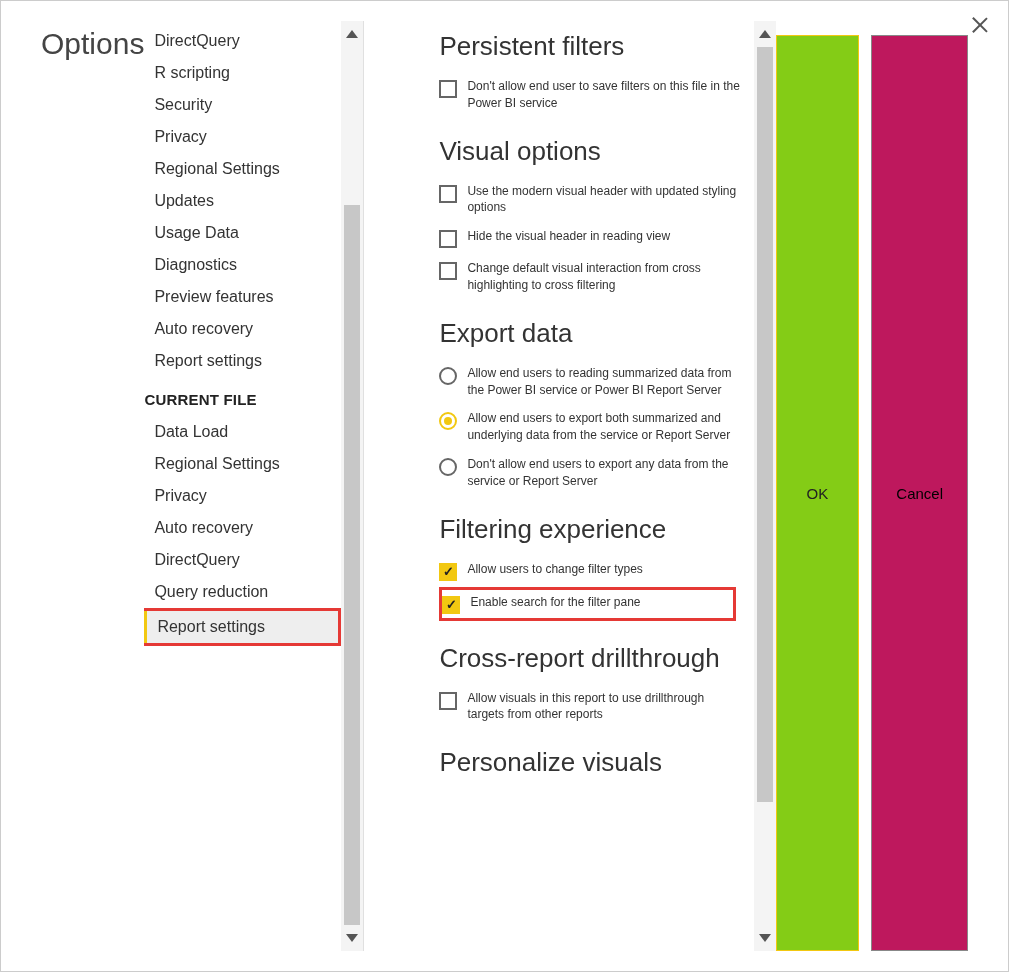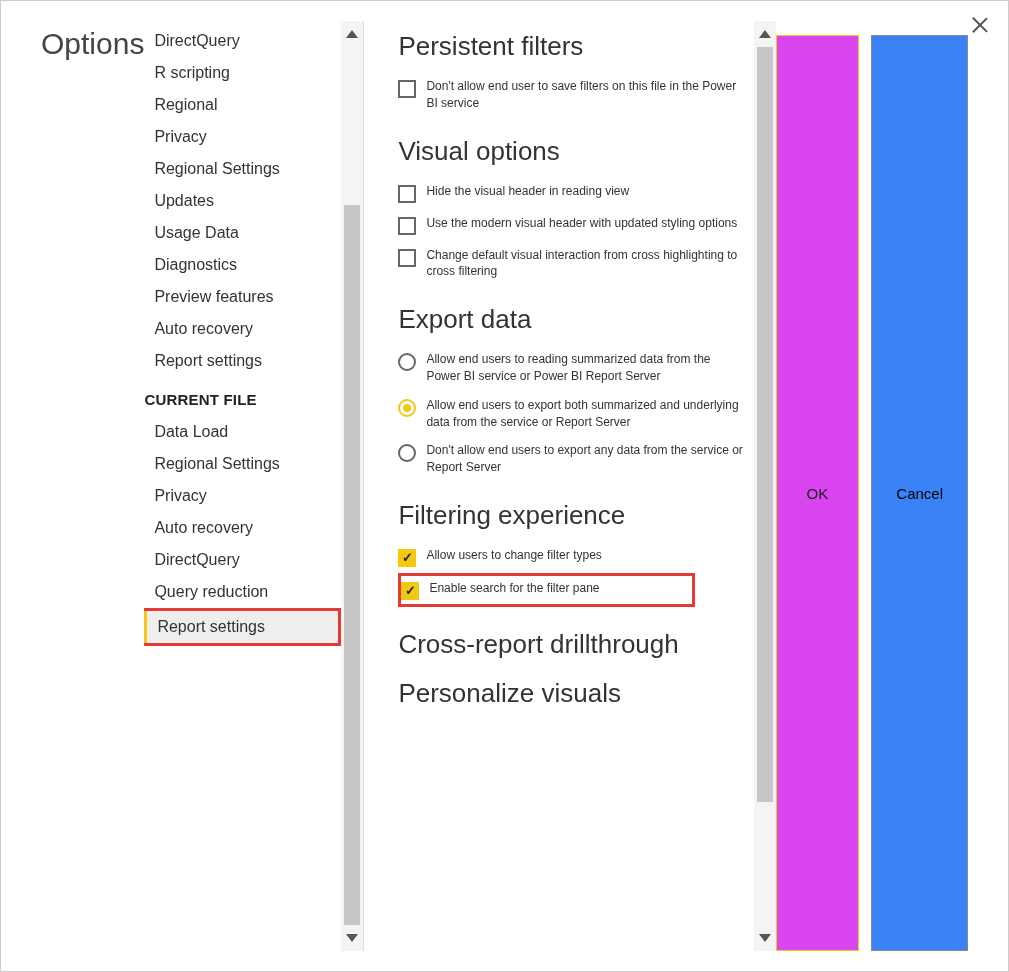--- a/index.html
+++ b/index.html
@@ -46,20 +46,21 @@
     font-size: 30px;
     font-weight: 300;
     color: #444;
     margin: 6px 0 20px 0;
   }
 
   .body {
     display: flex;
     flex: 1;
     min-height: 0;
+    gap: 41px;
   }
 
   
   .sidebar-wrap {
     width: 220px;
     display: flex;
     border-right: 1px solid #e0e0e0;
     padding-right: 0;
     position: relative;
     margin-right: 10px;
@@ -219,25 +220,25 @@
     display: flex;
     justify-content: flex-end;
     gap: 12px;
     padding: 14px 10px 0 0;
     border-top: 0;
   }
   .btn {
     padding: 18px 24px;
     font-size: 15px;
     border: 1px solid #888;
-    background: #3b82f6;
+    background: #be185d;
     cursor: pointer;
   }
   .btn.primary {
-    background: #d946ef;
+    background: #84cc16;
     border: 1px solid #f2c811;
     color: #222;
     padding: 6px 30px;
   }
 
   
   .chev {
     width: 0; height: 0;
     border-left: 6px solid transparent;
     border-right: 6px solid transparent;
@@ -251,21 +252,21 @@
 <div class="dialog">
   <div class="close"></div>
   <div class="title">Options</div>
 
   <div class="body">
 
     <div class="sidebar-wrap">
       <div class="sidebar">
         <div class="item">DirectQuery</div>
         <div class="item">R scripting</div>
-        <div class="item">Regional</div>
+        <div class="item">Security</div>
         <div class="item">Privacy</div>
         <div class="item">Regional Settings</div>
         <div class="item">Updates</div>
         <div class="item">Usage Data</div>
         <div class="item">Diagnostics</div>
         <div class="item">Preview features</div>
         <div class="item">Auto recovery</div>
         <div class="item">Report settings</div>
 
         <div class="section-head">CURRENT FILE</div>
@@ -298,25 +299,25 @@
 
         <div class="section-title">Persistent filters</div>
         <div class="option-row">
           <div class="cb"></div>
           <div class="opt-label">Don't allow end user to save filters on this file in the Power BI service</div>
         </div>
 
         <div class="section-title" style="margin-top:18px">Visual options</div>
         <div class="option-row">
           <div class="cb"></div>
+          <div class="opt-label">Use the modern visual header with updated styling options</div>
+        </div>
+        <div class="option-row">
+          <div class="cb"></div>
           <div class="opt-label">Hide the visual header in reading view</div>
-        </div>
-        <div class="option-row">
-          <div class="cb"></div>
-          <div class="opt-label">Use the modern visual header with updated styling options</div>
         </div>
         <div class="option-row">
           <div class="cb"></div>
           <div class="opt-label">Change default visual interaction from cross highlighting to cross filtering</div>
         </div>
 
         <div class="section-title" style="margin-top:18px">Export data</div>
         <div class="option-row">
           <div class="rb"></div>
           <div class="opt-label">Allow end users to reading summarized data from the Power BI service or Power BI Report Server</div>
@@ -336,20 +337,24 @@
           <div class="opt-label">Allow users to change filter types</div>
         </div>
         <div class="big-hl">
           <div class="option-row" style="padding:2px 0;">
             <div class="cb checked"></div>
             <div class="opt-label">Enable search for the filter pane</div>
           </div>
         </div>
 
         <div class="section-title" style="margin-top:22px">Cross-report drillthrough</div>
+        <div class="option-row">
+          <div class="cb"></div>
+          <div class="opt-label">Allow visuals in this report to use drillthrough targets from other reports</div>
+        </div>
 
         <div class="section-title" style="margin-top:18px">Personalize visuals</div>
 
       </div>
       <div class="sb-track content-sb">
         <div class="sb-btn">
             <div class="chev up"></div>
           </div>
         <div class="thumb-area">
             <div class="thumb"></div>

